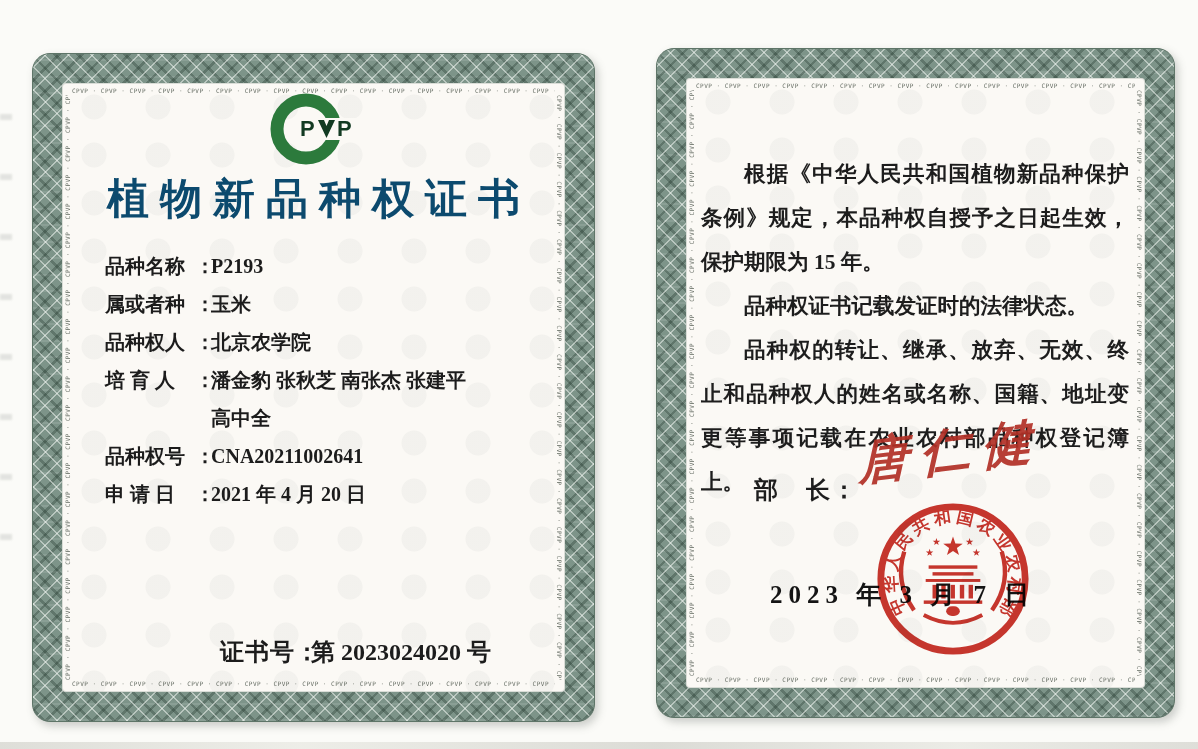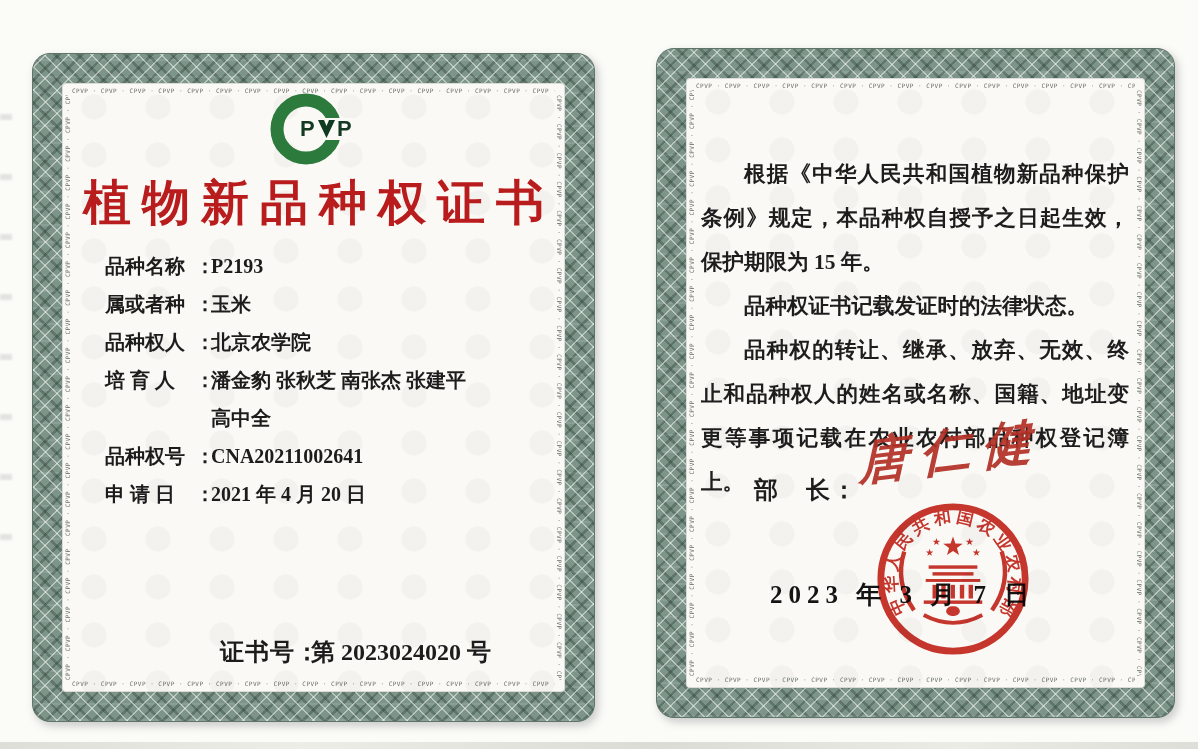--- a/index.html
+++ b/index.html
@@ -48,21 +48,21 @@
   }
   .micro.mtop    { top:4px; left:10px; right:10px; height:8px; }
   .micro.mbottom { bottom:4px; left:10px; right:10px; height:8px; }
   .micro.mleft   { left:2px; top:12px; bottom:12px; width:9px; writing-mode:vertical-rl; transform:rotate(180deg); }
   .micro.mright  { right:2px; top:12px; bottom:12px; width:9px; writing-mode:vertical-rl; }
   
   .logo { position:absolute; top:8px; left:50%; transform:translateX(-50%); }
   .cert-title {
     position:absolute; top:88px; left:0; width:100%; text-align:center;
     font-family:Liberation Serif, serif; font-weight:700;
-    font-size:48px; letter-spacing:11px; text-indent:11px; color:#b91c1c; white-space:nowrap;
+    font-size:42px; letter-spacing:11px; text-indent:11px; color:#0c4a6e; white-space:nowrap;
   }
   .fields { position:absolute; left:37px; top:164px; font-size:20px; color:#1c1c1c;margin-left:6px; }
   .frow { height:38px; line-height:38px; white-space:nowrap; }
   .flabel { display:inline-block; width:90px; font-weight:700; }
   .fcolon { display:inline-block; width:16px; font-weight:700; }
   .fvalue { font-weight:700; }
   .frow.cont .fvalue { margin-left:106px; }
   .certno { position:absolute; right:74px; bottom:24px; font-size:24px; color:#1c1c1c; white-space:nowrap; }
   .certno .flabel { width:auto; letter-spacing:1px; }
   

